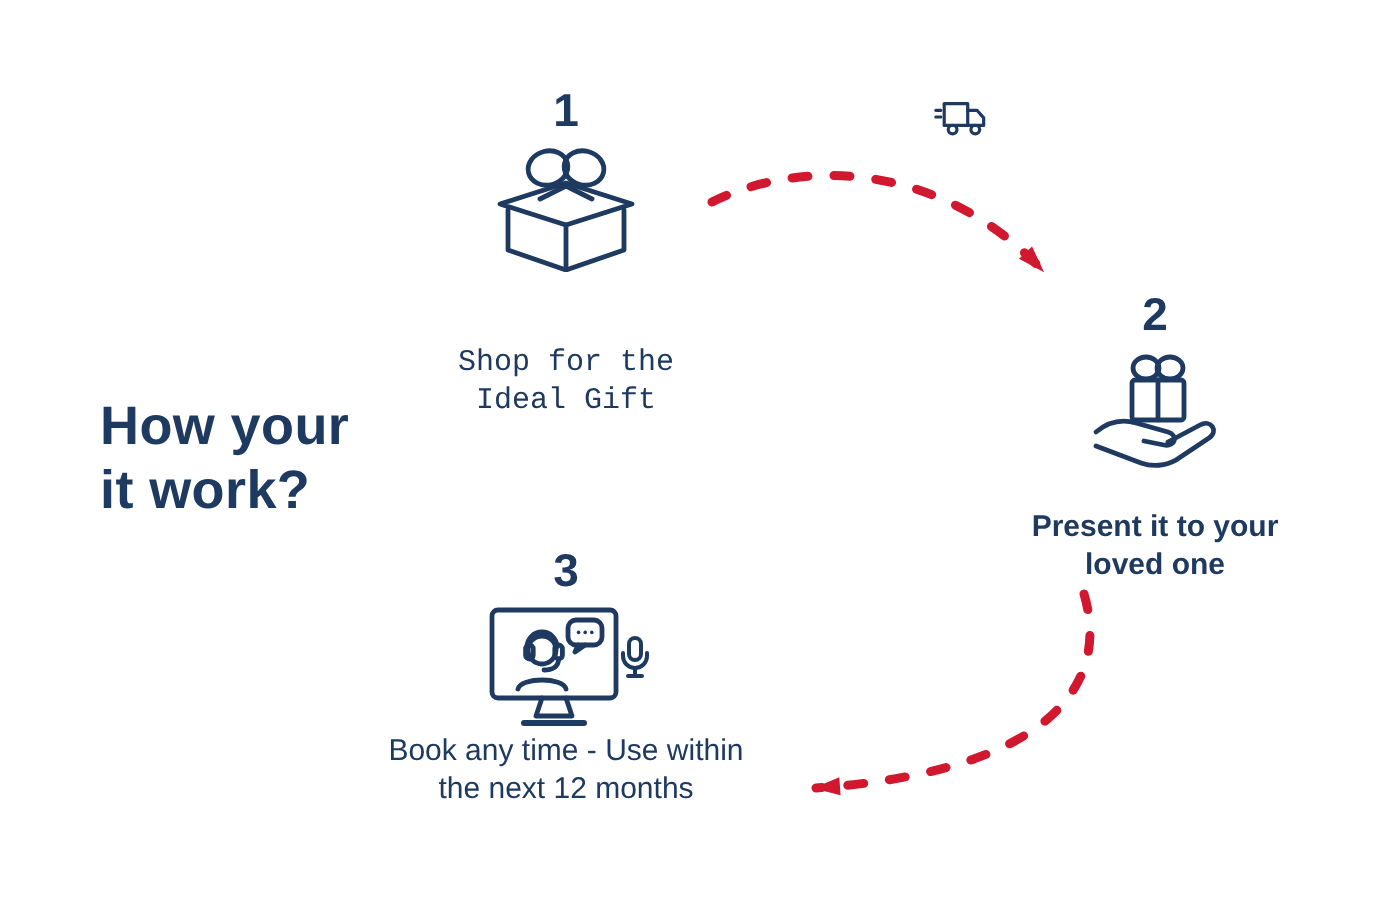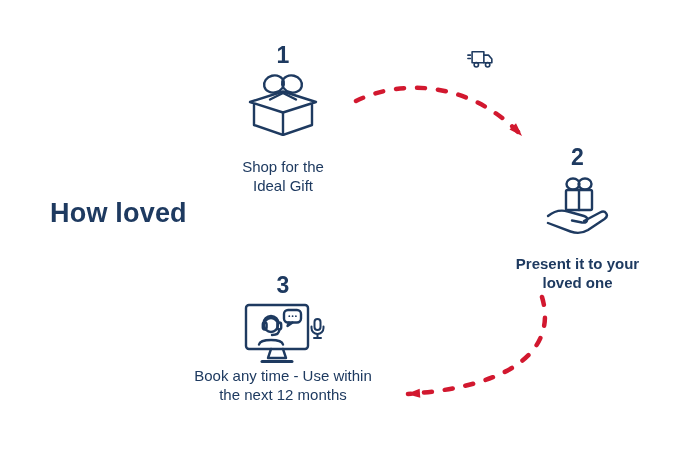--- a/index.html
+++ b/index.html
@@ -23,21 +23,21 @@
     font-size:27px; font-weight:700; line-height:1.18; letter-spacing:.2px;
   }
 
   .step{ position:absolute; text-align:center; }
   .step .num{ font-size:23px; font-weight:700; line-height:1.2; }
   .step .icon{ margin-top:2px; }
   .step .icon svg{ display:block; margin:0 auto; }
   .step .caption{ font-size:15px; line-height:1.32; white-space:pre-line; }
 
   .step1{ left:208px; top:42px;  width:150px; }
-  .step1 .caption{ margin-top:21px; }
+  .step1 .caption{ margin-top:36px;font-family:Liberation Mono, monospace; }
   .step2{ left:500px; top:144px; width:155px; }
   .step2 .caption{ margin-top:18px;font-weight:bold; }
   .step3{ left:172px; top:272px; width:222px; }
   .step3 .caption{ margin-top:0; }
 
   .delivery{ position:absolute; left:402px; top:48px; width:156px; text-align:center; }
   .delivery svg{ display:block; margin:0 auto; }
   .delivery .label{ font-size:12.5px; margin-top:6px; }
 
   svg.ic{ stroke:currentColor; fill:none; stroke-linecap:round; stroke-linejoin:round; }
@@ -51,21 +51,22 @@
     <defs>
       <marker id="ah" markerWidth="16" markerHeight="12" refX="13" refY="5.5" orient="auto" markerUnits="userSpaceOnUse">
         <path d="M1 1 L14.5 5.5 L1 10 Z" stroke="none"></path>
       </marker>
     </defs>
     <path class="flow" d="M356 101 C398 80 468 79 521 135" marker-end="url(#ah)"></path>
     <path class="flow" d="M542 297 C556 344 522 386 408 394" marker-end="url(#ah)"></path>
   </svg>
 
   <div class="heading">
-    <div>How loved</div>
+    <div>How your</div>
+    <div>it work?</div>
   </div>
 
   <div class="step step1">
     <div class="num">1</div>
     <div class="icon">
       <svg class="ic" width="74" height="64" viewBox="0 0 74 64" stroke-width="2.4">
         <ellipse cx="28" cy="12" rx="10" ry="8.5" transform="rotate(-14 28 12)"></ellipse>
         <ellipse cx="46" cy="12" rx="10" ry="8.5" transform="rotate(14 46 12)"></ellipse>
         <path d="M4 30 L37 19.5 L70 30 L37 40.5 Z"></path>
         <path d="M37 21 L24 27.5 M37 21 L50 27.5"></path>

